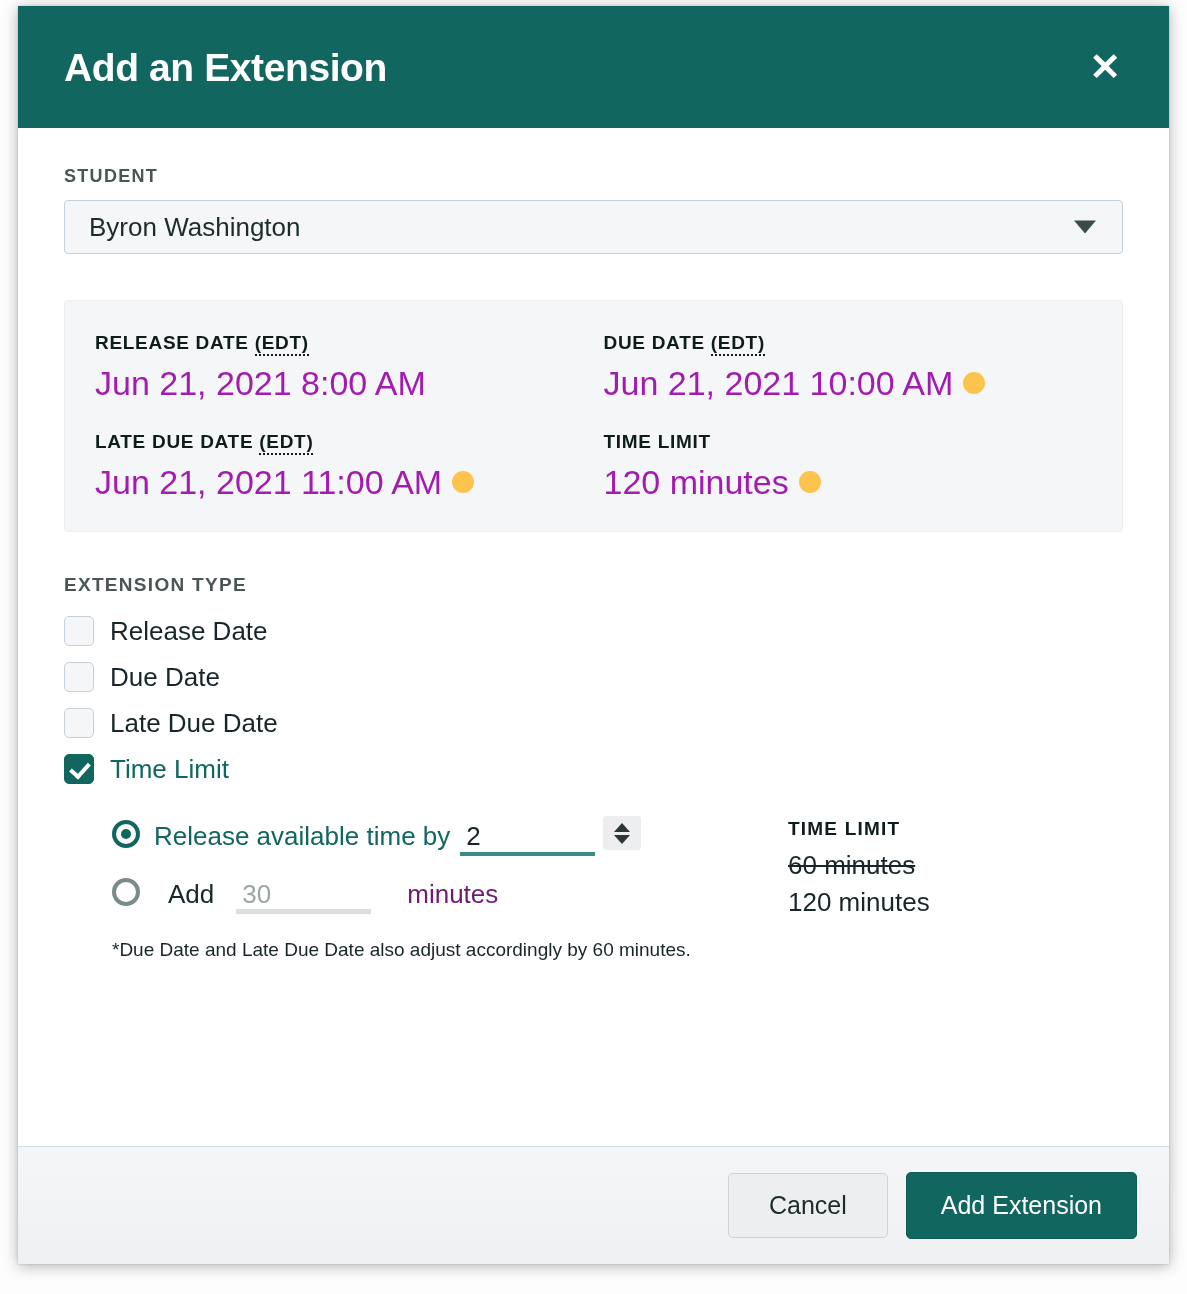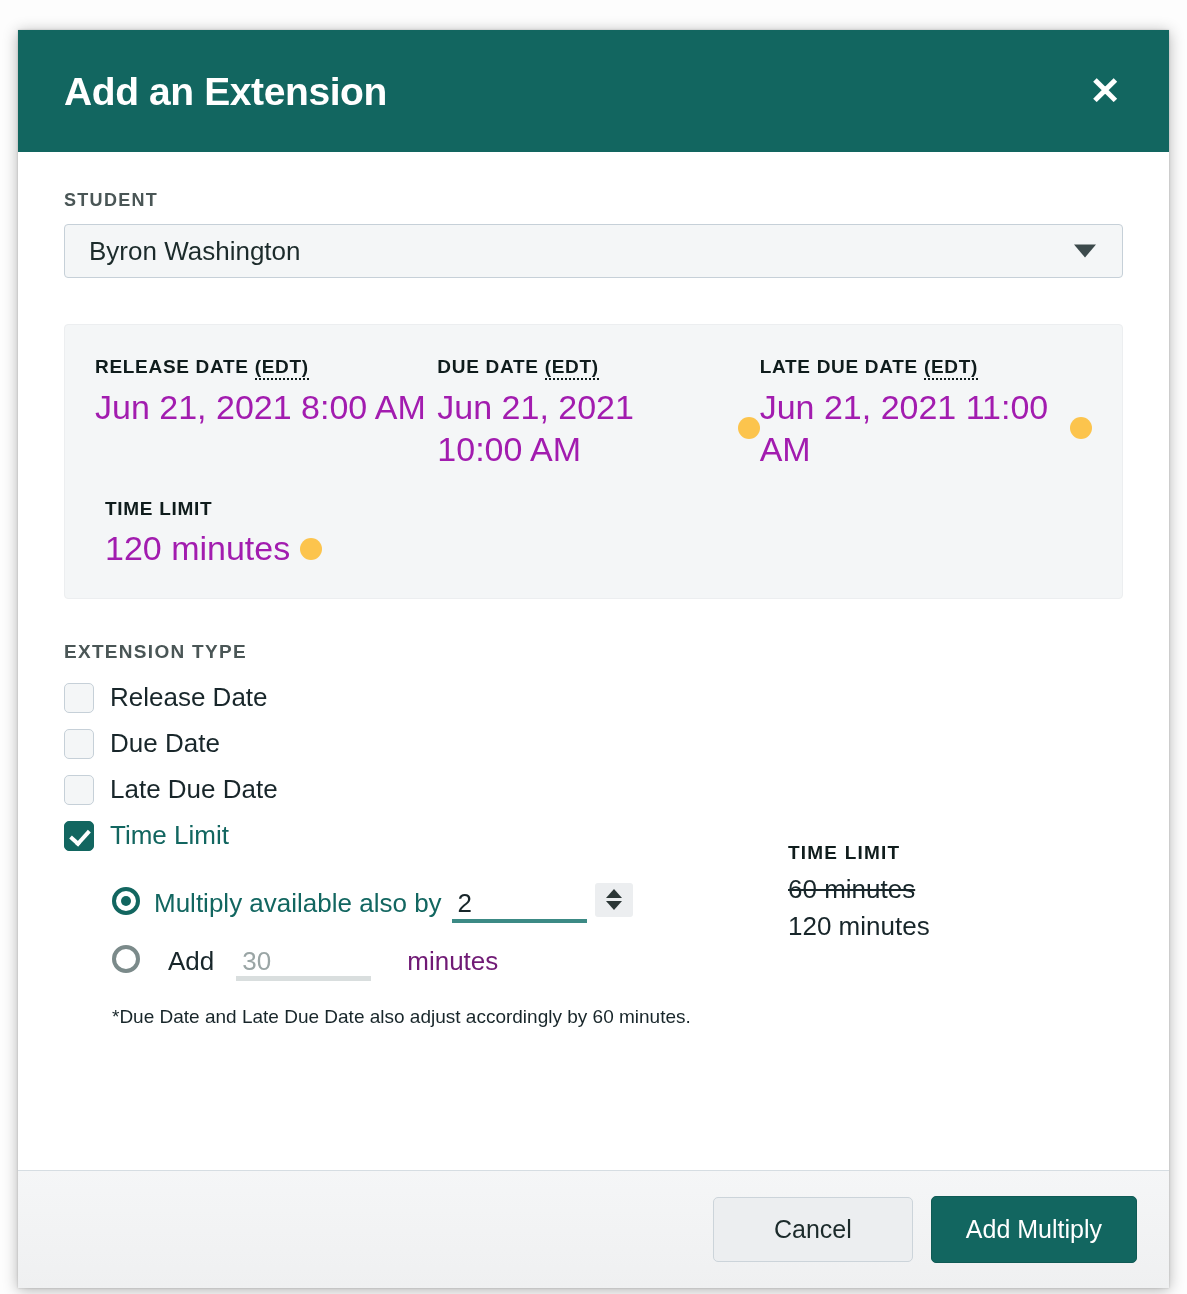--- a/index.html
+++ b/index.html
@@ -14,21 +14,21 @@
   #root {
     position: relative;
     width: 1187px; height: 1294px;
     background: #fdfdfd;
     overflow: hidden;
   }
 
   
   .modal {
     position: absolute;
-    left: 18px; top: 30px;
+    left: 18px; top: 6px;
     width: 1151px; height: 1258px;
     background: #ffffff;
     box-shadow: 0 2px 14px rgba(0,0,0,0.30), 0 0 2px rgba(0,0,0,0.18);
     display: flex;
     flex-direction: column;
   }
 
   
   .modal-header {
     background: #126660;
@@ -101,21 +101,21 @@
   }
 
   
   .info-panel {
     margin-top: 46px;
     background: #f4f6f7;
     border: 1px solid #eceef0;
     border-radius: 4px;
     padding: 30px 30px 28px 30px;
     display: grid;
-    grid-template-columns: 1fr 1fr 1fr;
+    grid-template-columns: 1fr 1fr;
     row-gap: 26px;
   }
   .info-cell { padding-left: 0; }
   .info-cell.col2 { padding-left: 10px; }
   .info-head {
     font-size: 19px;
     font-weight: bold;
     letter-spacing: 0.7px;
     color: #0f1c1c;
     text-transform: uppercase;
@@ -315,21 +315,21 @@
     font-size: 25px;
     border-radius: 5px;
     cursor: pointer;
     font-family: "Liberation Sans", sans-serif;
     line-height: 1;
   }
   .btn-cancel {
     background: #eceef0;
     border: 1px solid #ccd4da;
     color: #1c2b2b;
-    padding: 19px 60px;
+    padding: 19px 40px;
   }
   .btn-primary {
     background: #126660;
     border: 1px solid #0f5a55;
     color: #ffffff;
     padding: 20px 34px;
   }
 </style>
 </head>
 <body>
@@ -405,21 +405,21 @@
 
         <div class="check-row">
           <span class="cbox checked"></span>
           <span class="check-label active">Time Limit</span>
         </div>
 
         <div class="sub-opts">
 
           <div class="radio-row multiply-row">
             <span class="radio on"></span>
-            <span class="radio-text active">Multiply available also by</span>
+            <span class="radio-text active">Release available time by</span>
             <span class="num-field">
               <span class="val">2</span>
               <span class="num-underline"></span>
             </span>
             <span class="spinner">
               <span class="up"></span>
               <span class="down"></span>
             </span>
           </div>
 
@@ -439,17 +439,17 @@
     </div>
 
     <div class="preview">
       <div class="preview-head">TIME LIMIT</div>
       <div class="preview-old">60 minutes</div>
       <div class="preview-new">120 minutes</div>
     </div>
 
     <div class="modal-footer">
       <button class="btn btn-cancel">Cancel</button>
-      <button class="btn btn-primary">Add Multiply</button>
+      <button class="btn btn-primary">Add Extension</button>
     </div>
 
   </div>
 </div>
 
 </body></html>

